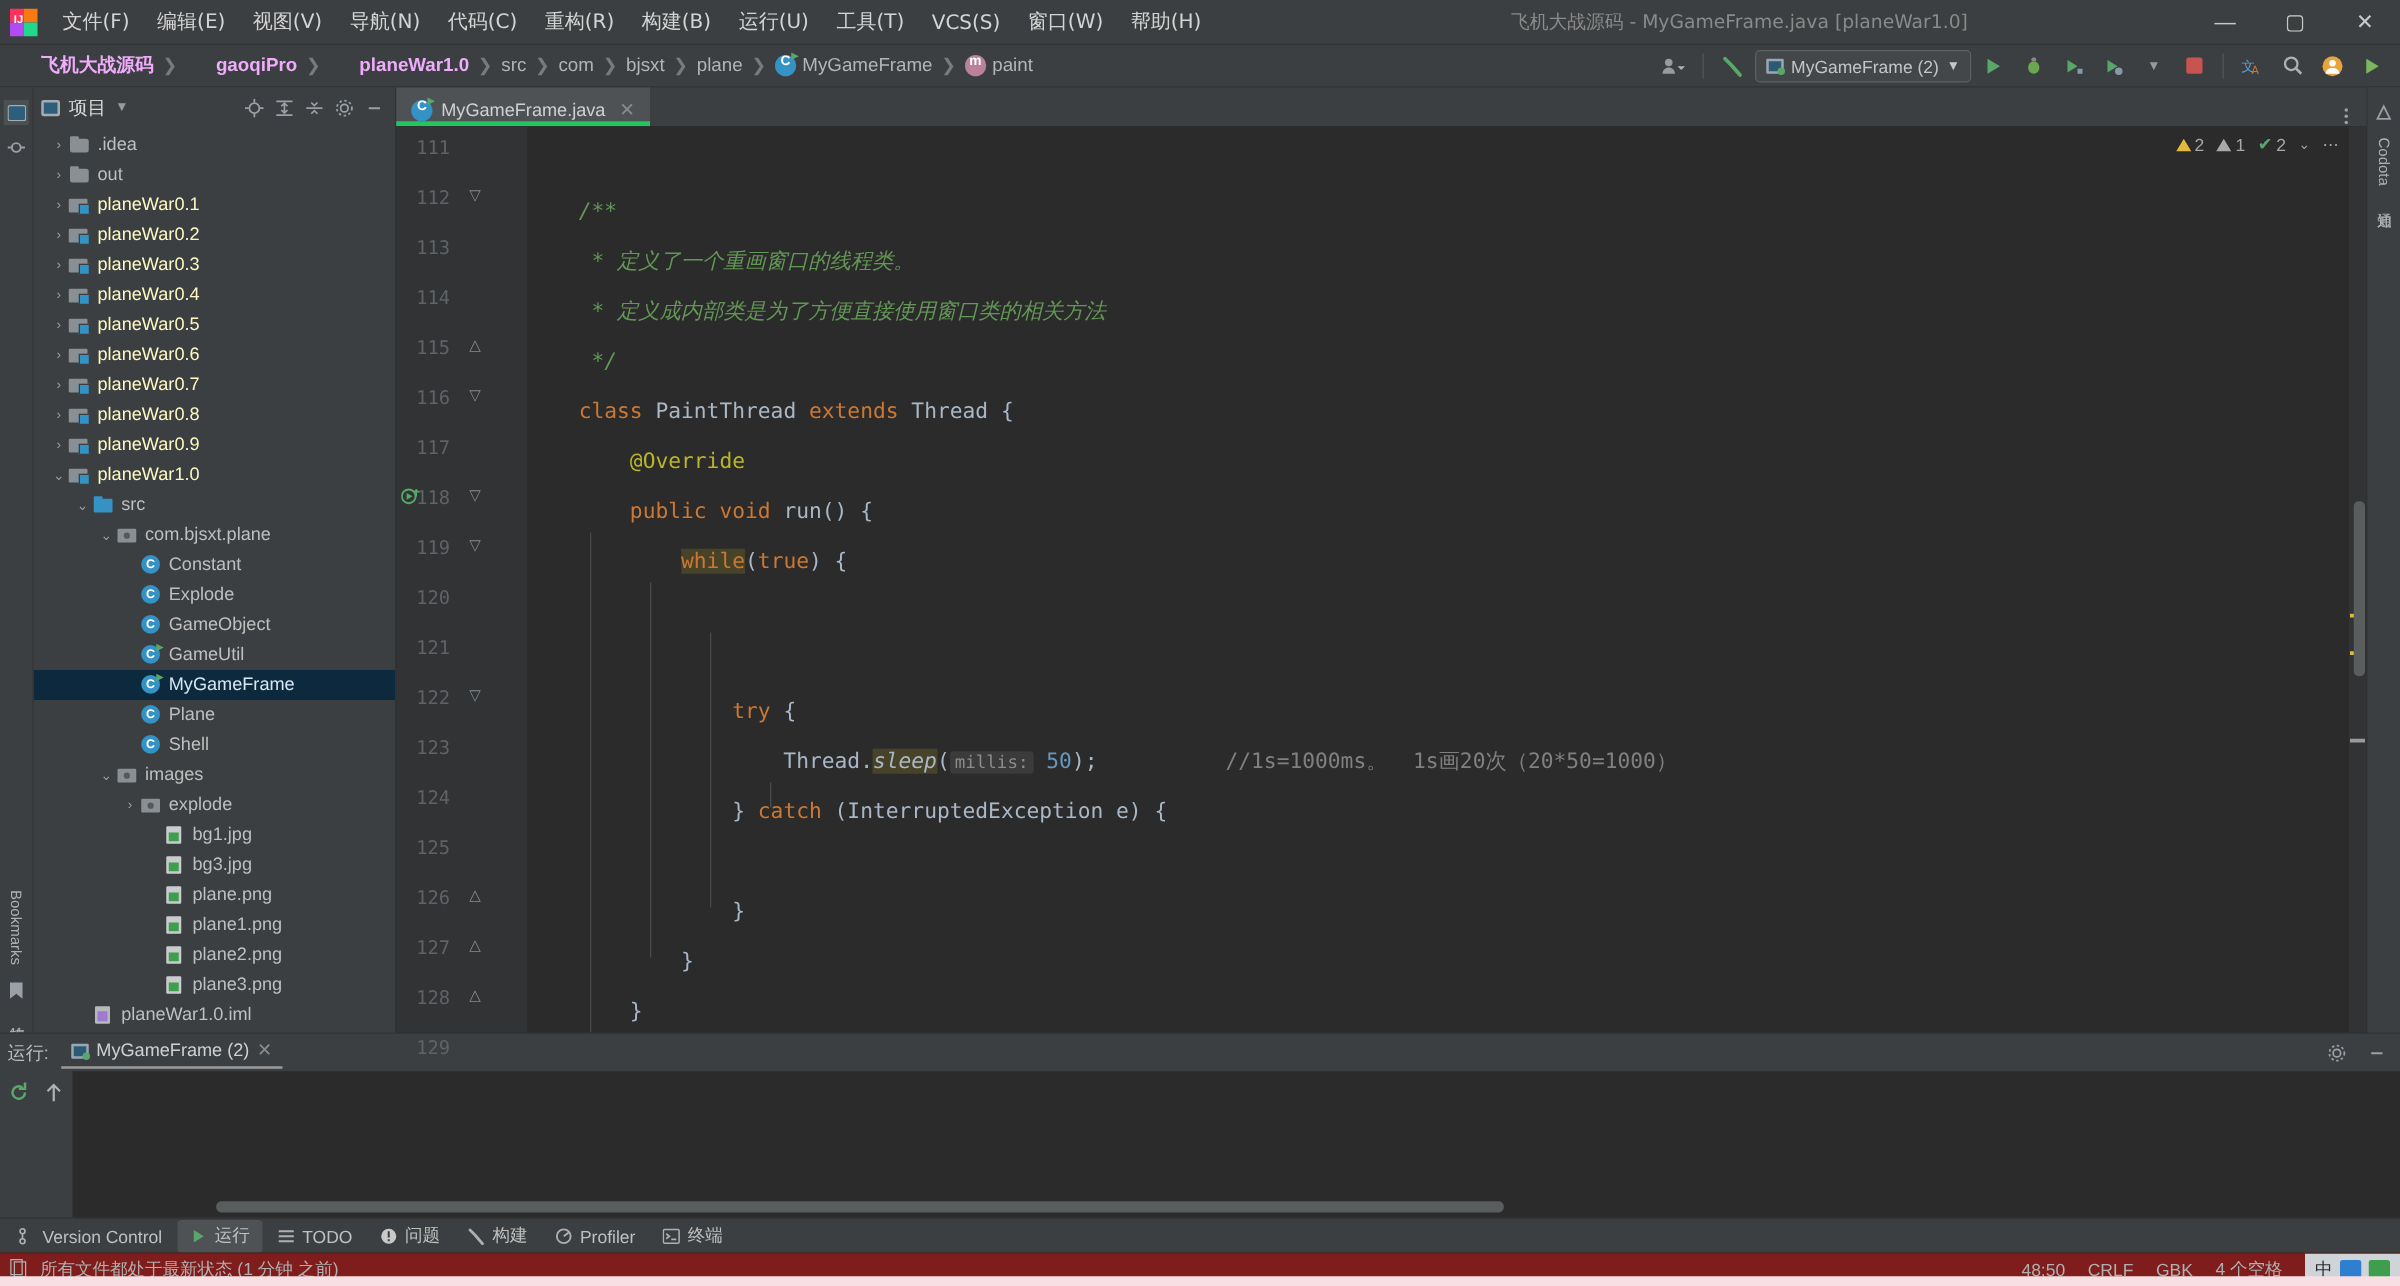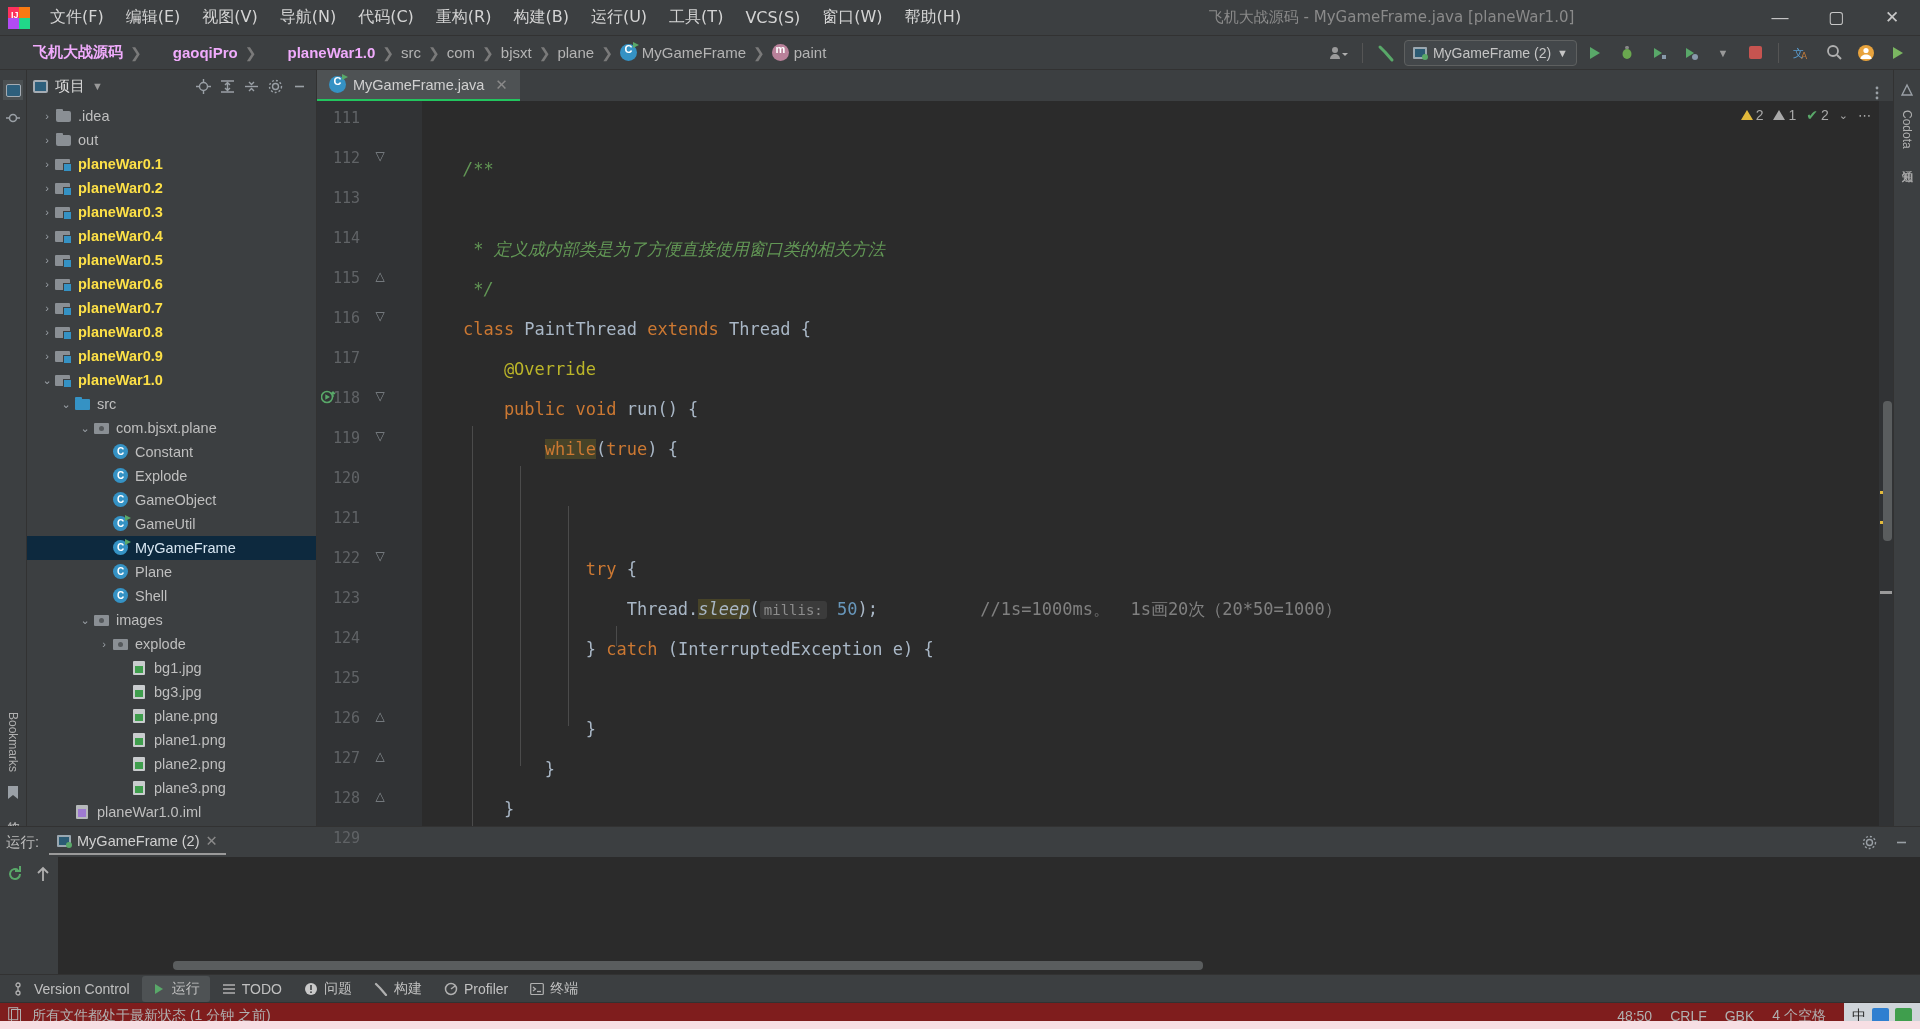--- a/index.html
+++ b/index.html
@@ -80,21 +80,21 @@
   .proj-title { font-size: 15px; color: #d8d8d8; display:flex;align-items:center;gap:7px;}
   .proj-sq { width:15px;height:13px;border:2px solid #a5acb3;border-radius:2px;background:#2d5f7c;}
   .proj-tools { margin-left: auto; display: flex; align-items: center; gap: 2px; }
   .pt { width: 22px;height:22px;display:flex;align-items:center;justify-content:center;color:#9aa0a6;font-size:13px;border-radius:3px;}
   .tree { flex: 1; overflow: hidden; padding-top: 2px; font-size: 14.5px; position:relative;}
   .tnode { display: flex; align-items: center; height: 24px; white-space: nowrap; padding-right:4px;}
   .tnode.sel { background: #0d293e; }
   .tnode.sel .tlabel { color: #d7e6f2; }
   .arrow { width: 16px; flex:0 0 16px; text-align: center; color: #9aa0a6; font-size: 11px; }
   .tlabel { color: #bfbfbf; margin-left: 5px; }
-  .tlabel.b { font-weight: bold; color: #fde047; }
+  .tlabel.b { font-weight: normal; color: #fef9c3; }
   .ic { width: 18px; height: 16px; flex:0 0 18px; position: relative; }
   .ic.folder::before { content:""; position:absolute; left:1px; top:3px; width:15px; height:11px;
       background:#8a8f94; border-radius:1px 2px 2px 2px; }
   .ic.folder::after { content:""; position:absolute; left:1px; top:1px; width:7px; height:3px; background:#8a8f94; border-radius:1px;}
   .ic.folderblue::before { content:""; position:absolute; left:1px; top:3px; width:15px; height:11px; background:#3592c4; border-radius:1px;}
   .ic.folderblue::after { content:""; position:absolute; left:1px; top:1px; width:7px; height:3px; background:#3592c4; border-radius:1px;}
   .ic.module::before { content:""; position:absolute; left:0; top:3px; width:15px; height:11px; background:#8a8f94; border-radius:1px;}
   .ic.module::after { content:""; position:absolute; right:1px; bottom:0px; width:7px; height:7px; background:#3592c4; border:1px solid #3c3f41;}
   .ic.pkg::before { content:""; position:absolute; left:1px; top:3px; width:15px; height:11px; background:#8a8f94; border-radius:1px;}
   .ic.pkg::after { content:""; position:absolute; left:6px; top:6px; width:5px; height:5px; border-radius:50%; background:#55595c;}
@@ -104,22 +104,22 @@
   .ic.cls2.runnable::after { content:""; position:absolute; right:-1px; top:-1px; width:0;height:0;
      border-left:6px solid #59a869;border-top:3.5px solid transparent;border-bottom:3.5px solid transparent;}
   .ic.img::before { content:""; position:absolute; left:2px; top:1px; width:12px; height:14px; background:#c9ccce; border-radius:1px;}
   .ic.img::after { content:""; position:absolute; left:4px; top:6px; width:8px; height:7px; background:#3f9e4d;}
   .ic.iml::before { content:""; position:absolute; left:2px; top:1px; width:12px; height:14px; background:#b6b9bb; border-radius:1px;}
   .ic.iml::after { content:""; position:absolute; left:4px; top:5px; width:8px; height:8px; background:#9e7ad1;}
 
   
   .editorwrap { flex: 1; display: flex; flex-direction: column; min-width: 0; background:#2b2b2b;}
   .tabbar { height: 31px; flex:0 0 31px; background:#3c3f41; display: flex; align-items: flex-end; position:relative;}
-  .etab { display: flex; align-items: center; gap: 7px; height: 31px; padding: 0 12px;
-    font-size: 14.5px; color: #d0d0d0; background: #4e5254; border-bottom: 2px solid #22c55e;}
+  .etab { display: flex; align-items: flex-end; gap: 7px; height: 31px; padding: 0 12px;
+    font-size: 14.5px; color: #d0d0d0; background: #4e5254; border-bottom: 4px solid #22c55e;}
   .etab .x { color: #8a8a8a; font-size: 15px; margin-left: 4px; }
   .tabbar-right { margin-left:auto; display:flex; align-items:center; padding-right:8px; color:#9aa0a6;}
 
   .editorbody { flex: 1; display: flex; position: relative; min-height: 0; background:#2b2b2b;}
   .gutter { width: 105px; flex:0 0 105px; background: #313335; position: relative; }
   .lineno { position: absolute; right: 62px; font-size: 15px; color: #606366;
      font-family:"DejaVu Sans Mono","Liberation Mono",monospace; text-align:right; width:50px;}
   .foldmark { position: absolute; right: 35px; width: 14px; text-align: center; color: #878d91; font-size: 12px;}
   .runmark { position:absolute; right:86px; color:#59a869; font-size:13px; }
   .code { flex: 1; position: relative; overflow: hidden;
@@ -597,20 +597,21 @@
             <div class="foldmark" style="top: 688px;">△</div>
             <div class="lineno" style="top: 728px;">129</div>
           </div>
         <div class="code" id="code">
           <div class="ind" style="left:50px;top:325px;bottom:0;"></div>
           <div class="ind" style="left:98px;top:365px;bottom:60px;"></div>
           <div class="ind" style="left:146px;top:405px;bottom:100px;"></div>
           <div class="ind" style="left:194px;top:525px;bottom:180px;"></div>
         <div class="cline" style="top: 8px;"></div>
             <div class="cline" style="top: 48px;"><span class="doc">    /**</span></div>
+            <div class="cline" style="top: 88px;"><span class="doc">     * 定义了一个重画窗口的线程类。</span></div>
             <div class="cline" style="top: 128px;"><span class="doc">     * 定义成内部类是为了方便直接使用窗口类的相关方法</span></div>
             <div class="cline" style="top: 168px;"><span class="doc">     */</span></div>
             <div class="cline" style="top: 208px;"><span class="kw">    class </span><span class="type">PaintThread </span><span class="kw">extends </span><span class="type">Thread {</span></div>
             <div class="cline" style="top: 248px;"><span class="anno">        @Override</span></div>
             <div class="cline" style="top: 288px;"><span class="kw">        public void </span><span class="type">run() {</span></div>
             <div class="cline" style="top: 328px;"><span class="txt">            </span><span class="kw hl">while</span><span class="txt">(</span><span class="kw">true</span><span class="txt">) {</span></div>
             <div class="cline" style="top: 408px;"></div>
             <div class="cline" style="top: 448px;"><span class="txt">                </span><span class="kw">try</span><span class="txt"> {</span></div>
             <div class="cline" style="top: 488px;"><span class="txt">                    Thread.</span><span class="mthd hl">sleep</span><span class="txt">(</span><span class="hint">millis:</span><span class="txt"> </span><span class="num">50</span><span class="txt">);</span><span class="cmt">          //1s=1000ms。  1s画20次（20*50=1000）</span></div>
             <div class="cline" style="top: 528px;"><span class="txt">                } </span><span class="kw">catch </span><span class="txt">(InterruptedException e) {</span></div>

